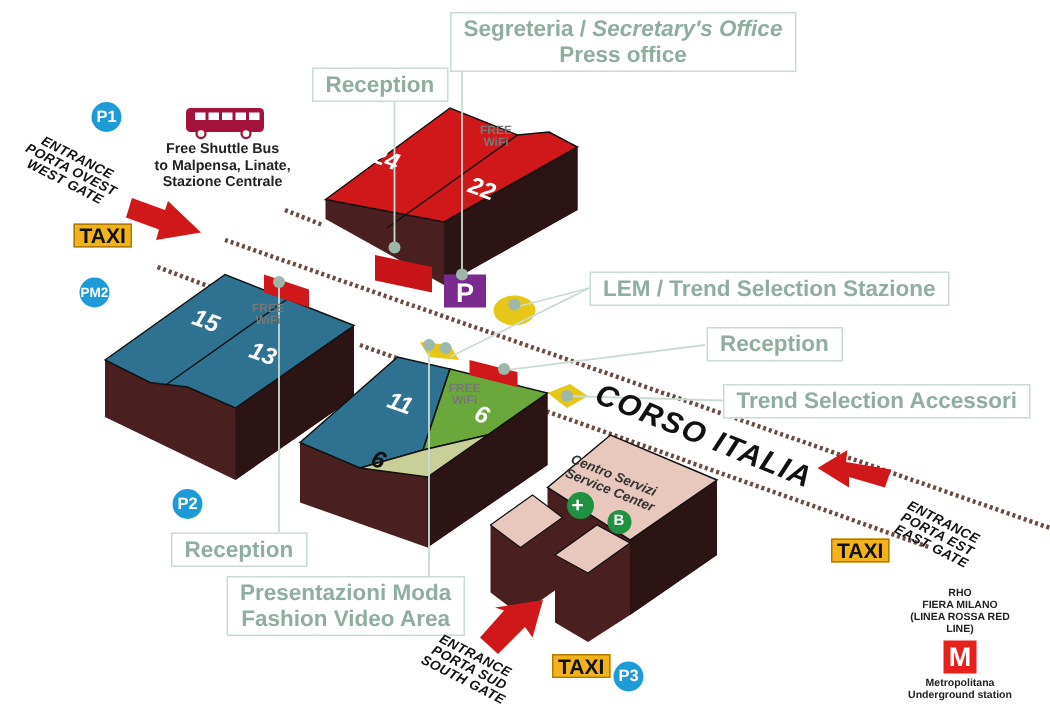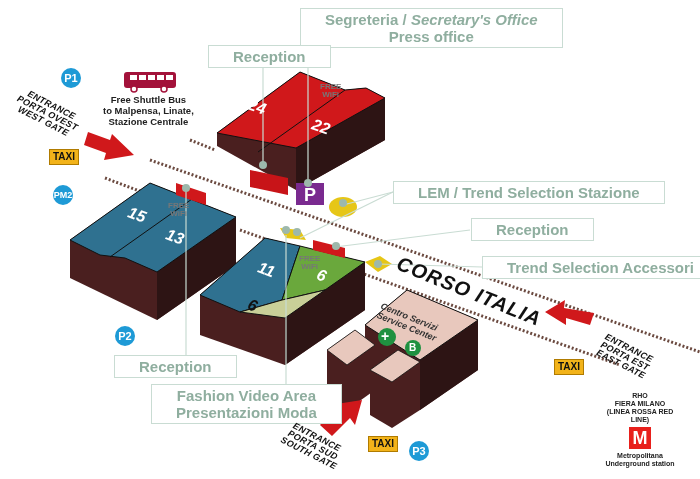--- a/index.html
+++ b/index.html
@@ -1,22 +1,22 @@
 <!DOCTYPE html>
 <html><head>
 <meta charset="utf-8">
 <style>
   html,body{margin:0;padding:0;background:#fff;}
   #map{position:relative;width:700px;height:479px;overflow:hidden;background:#fff;font-family:"Liberation Sans",sans-serif;}
   svg.base{position:absolute;left:0;top:0;}
-  .label-box{position:absolute;border:1.5px solid #c9dcd3;background:#fff;color:#8fae9f;font-weight:bold;font-size:15px;line-height:17px;text-align:center;padding:2px 24px;white-space:nowrap;}
+  .label-box{position:absolute;border:1.5px solid #c9dcd3;background:#fff;color:#8fae9f;font-weight:bold;font-size:15px;line-height:17px;text-align:center;padding:2px 8px;white-space:nowrap;}
   .label-box i{font-style:italic;}
   .pbadge{position:absolute;background:#1e9ad6;color:#fff;font-weight:bold;font-size:11px;border-radius:50%;width:20px;height:20px;line-height:20px;text-align:center;}
   .pbadge.pm{font-size:9px;}
-  .taxi{position:absolute;background:#f2b31a;border:1px solid #b07b00;color:#111;font-weight:bold;font-size:10px;padding:1px 3px;line-height:12px;}
+  .taxi{position:absolute;background:#f2b31a;border:1px solid #b07b00;color:#111;font-weight:bold;font-size:14px;padding:1px 3px;line-height:12px;}
   .entrance{position:absolute;font-weight:bold;font-style:italic;font-size:9px;line-height:9px;color:#111;text-align:center;white-space:nowrap;letter-spacing:0.3px;}
   .shuttle{position:absolute;font-weight:bold;font-size:9.5px;line-height:11px;text-align:center;color:#222;}
   .metro{position:absolute;font-weight:bold;font-size:7px;line-height:8px;text-align:center;color:#222;}
   .bnum{position:absolute;color:#fff;font-weight:bold;font-size:16px;font-style:italic;}
   .corso{position:absolute;font-weight:900;font-size:20px;color:#111;letter-spacing:1px;font-style:italic;white-space:nowrap;}
   .svc{position:absolute;font-size:9px;line-height:10px;font-weight:bold;font-style:italic;color:#333;white-space:nowrap;}
   .wifi{position:absolute;color:#777;font-size:8px;font-weight:bold;line-height:8px;text-align:center;}
 </style>
 </head>
 <body>
@@ -146,22 +146,22 @@
 <div class="label-box" style="left:300px;top:8px;">
   <div><span>Segreteria / </span><i>Secretary's Office</i></div>
   <div>Press office</div>
 </div>
 <div class="label-box" style="left:208px;top:45px;">Reception</div>
 <div class="label-box" style="left:393px;top:181px;">LEM / Trend Selection Stazione</div>
 <div class="label-box" style="left:471px;top:218px;">Reception</div>
 <div class="label-box" style="left:482px;top:256px;">Trend Selection Accessori</div>
 <div class="label-box" style="left:114px;top:355px;">Reception</div>
 <div class="label-box" style="left:151px;top:384px;">
-  <div>Fashion Video Area</div>
-      <div>Presentazioni Moda</div>
+  <div>Presentazioni Moda</div>
+      <div>Fashion Video Area</div>
 </div>
 
 <div class="pbadge" style="left:61px;top:68px;">P1</div>
 <div class="pbadge pm" style="left:53px;top:185px;">PM2</div>
 <div class="pbadge" style="left:115px;top:326px;border-radius:10px;">P2</div>
 <div class="pbadge" style="left:409px;top:441px;">P3</div>
 
 <div class="taxi" style="left:49px;top:149px;">TAXI</div>
 <div class="taxi" style="left:554px;top:359px;">TAXI</div>
 <div class="taxi" style="left:368px;top:436px;">TAXI</div>

